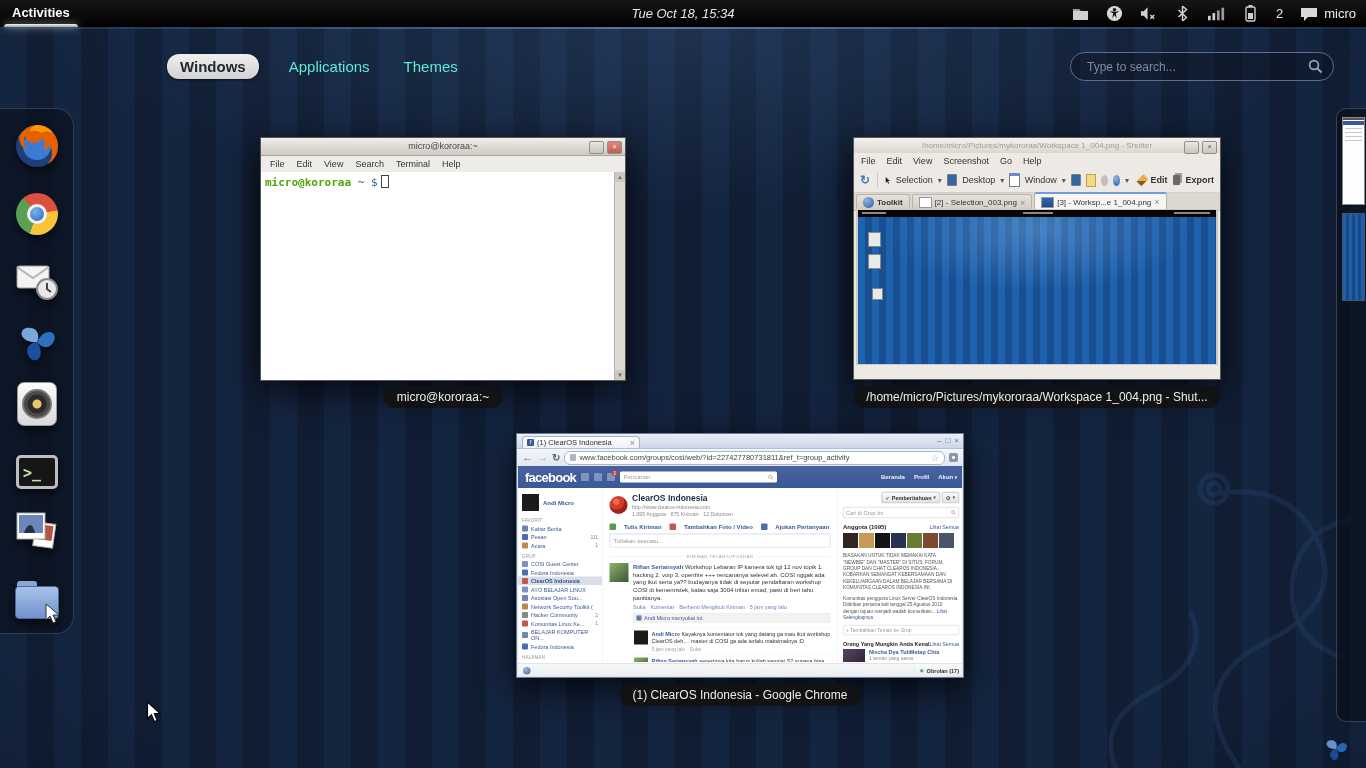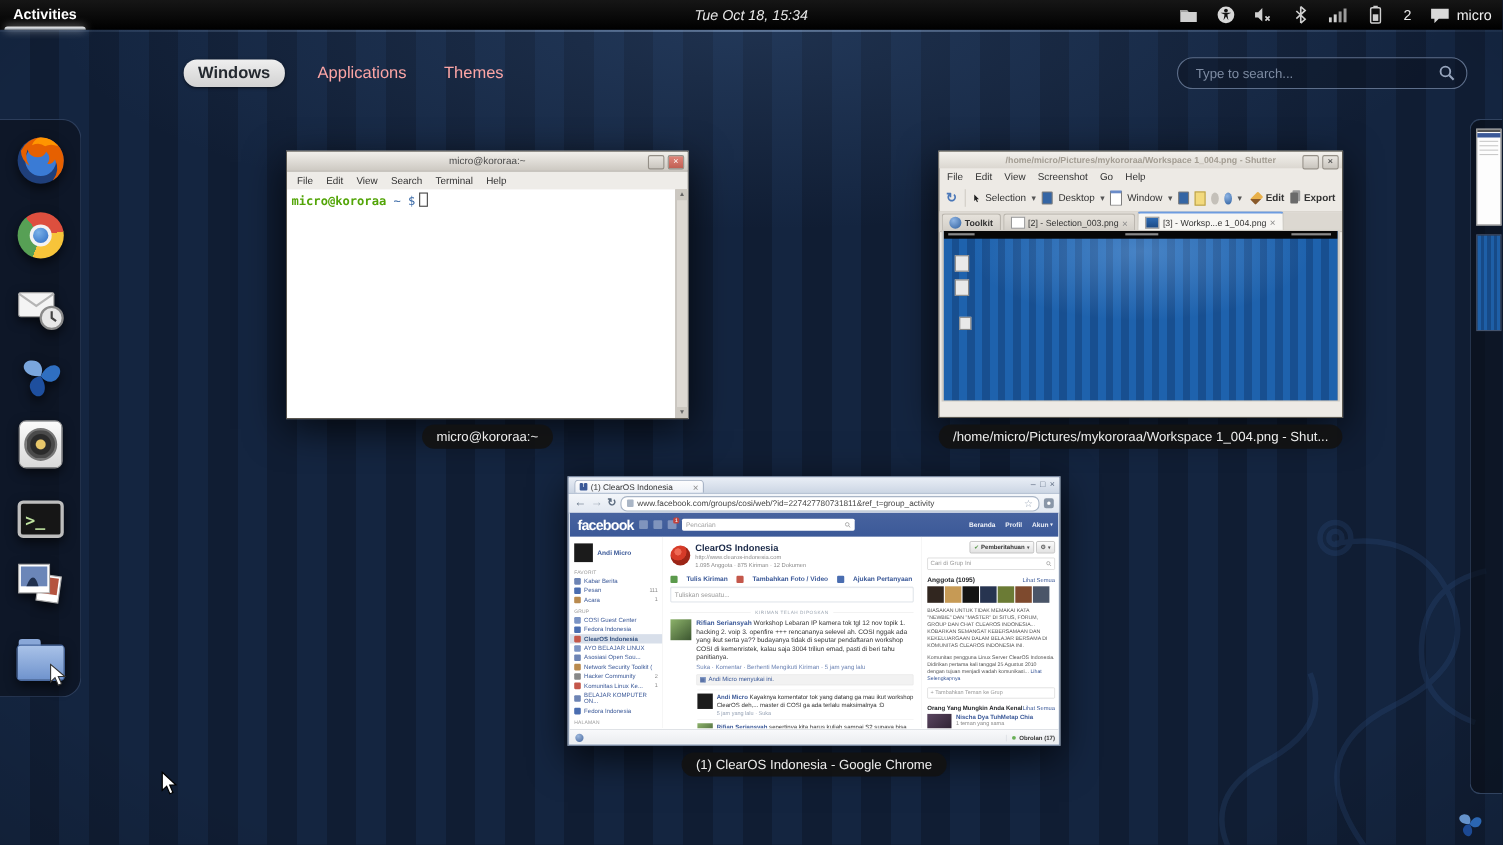--- a/index.html
+++ b/index.html
@@ -25,21 +25,21 @@
       radial-gradient(ellipse 1500px 950px at 50% 42%, rgba(0,0,0,0) 52%, rgba(0,0,0,.5) 100%),
       radial-gradient(ellipse 900px 260px at 50% 0%, rgba(90,130,185,.20), rgba(0,0,0,0) 70%),
       repeating-linear-gradient(90deg,#142540 0 27px,#101d33 27px 54px),
       #101d33;}
   .overview::before{content:"";position:absolute;top:0;left:0;right:0;height:2px;
     background:linear-gradient(90deg,rgba(120,150,190,.1),rgba(170,200,240,.45),rgba(120,150,190,.1));}
   .flourish{position:absolute;right:0;top:330px;opacity:.45;pointer-events:none;}
 
   
   .mode-tabs{position:absolute;top:54px;left:167px;display:flex;align-items:center;gap:26px;font-size:15px;}
-  .mtab{color:#fca5a5;padding:4px 4px;cursor:pointer;}
+  .mtab{color:#5eead4;padding:4px 4px;cursor:pointer;}
   .mtab.active{background:linear-gradient(#efefef,#d2d2d2);color:#24292f;font-weight:bold;
     border-radius:12px;padding:4px 13px;box-shadow:0 1px 3px rgba(0,0,0,.6);}
 
   
   .gsearch{position:absolute;top:52px;left:1070px;width:264px;height:29px;border:1px solid #5d6e8a;
     border-radius:16px;background:rgba(10,18,32,.45);display:flex;align-items:center;padding:0 10px 0 14px;box-sizing:border-box;}
   .gsearch input{flex:1;background:transparent;border:none;outline:none;color:#b9c4d6;font-size:12px;font-family:inherit;}
   .gsearch input::placeholder{color:#7e8ca3;}
 
   
@@ -82,21 +82,21 @@
     font-family:"DejaVu Sans Mono",monospace;font-size:11px;padding:3px 4px;}
   .t-user{color:#53a508;font-weight:bold;}
   .t-path{color:#3465a4;}
   .t-cursor{display:inline-block;width:6px;height:11px;border:1px solid #444;vertical-align:-2px;margin-left:3px;}
   .t-scroll{position:absolute;top:34px;bottom:0;right:0;width:10px;background:#ddd9d3;border-left:1px solid #b8b4ad;}
   .t-scroll span{display:block;width:10px;height:10px;font-size:6px;text-align:center;line-height:10px;color:#666;background:#ccc8c1;}
   .t-scroll .dn{position:absolute;bottom:0;}
 
   
   .shut{left:853px;top:137px;width:368px;height:243px;background:#edeae5;border:1px solid #5c5952;box-sizing:border-box;font-size:9px;color:#333;}
-  .s-title{height:15px;background:linear-gradient(#f3f1ed,#dbd7d0);font-size:8px;color:#a39d93;text-align:center;line-height:15px;position:relative;font-weight:bold;}
+  .s-title{height:15px;background:linear-gradient(#f3f1ed,#dbd7d0);font-size:8px;color:#a39d93;text-align:center;line-height:15px;position:relative;}
   .s-menu{height:15px;display:flex;align-items:center;gap:11px;padding-left:7px;font-size:9px;}
   .s-tools{height:24px;border-bottom:1px solid #d5d1ca;display:flex;align-items:center;gap:5px;padding:0 6px;font-size:9px;}
   .s-sep{width:1px;height:16px;background:#d0ccc5;margin:0 2px;}
   .g-reload{color:#4a77b8;font-size:12px;font-weight:bold;}
   .g-reload::before{content:"↻";}
   .mini-mon{display:inline-block;width:13px;height:10px;background:#3465a4;border:1px solid #7d7d7d;border-radius:1px;}
   .mini-win{display:inline-block;width:13px;height:10px;background:#fff;border:1px solid #7d7d7d;border-top:3px solid #6a8cc9;border-radius:1px;}
   .mini-note{display:inline-block;width:11px;height:11px;background:#f3da7d;border:1px solid #b9a14e;}
   .mini-dis{display:inline-block;width:11px;height:11px;border-radius:50%;background:#c4c0b9;}
   .mini-globe{display:inline-block;width:11px;height:11px;border-radius:50%;background:radial-gradient(circle at 35% 30%,#8db4e4,#2f5f9e);}

